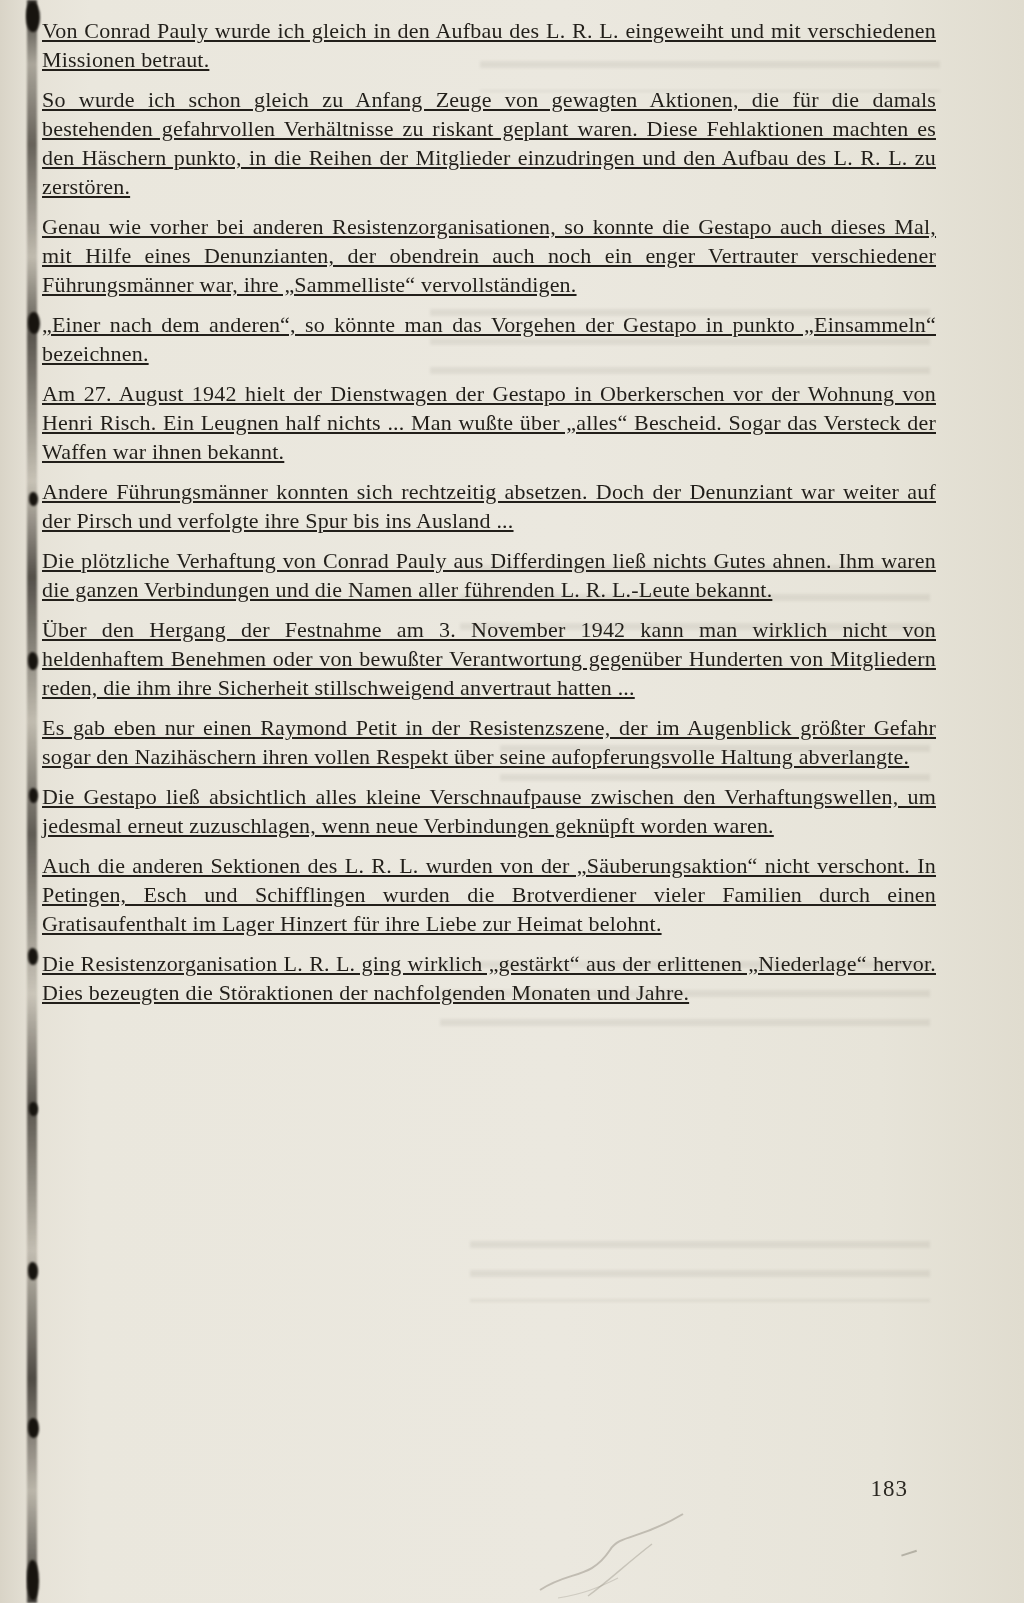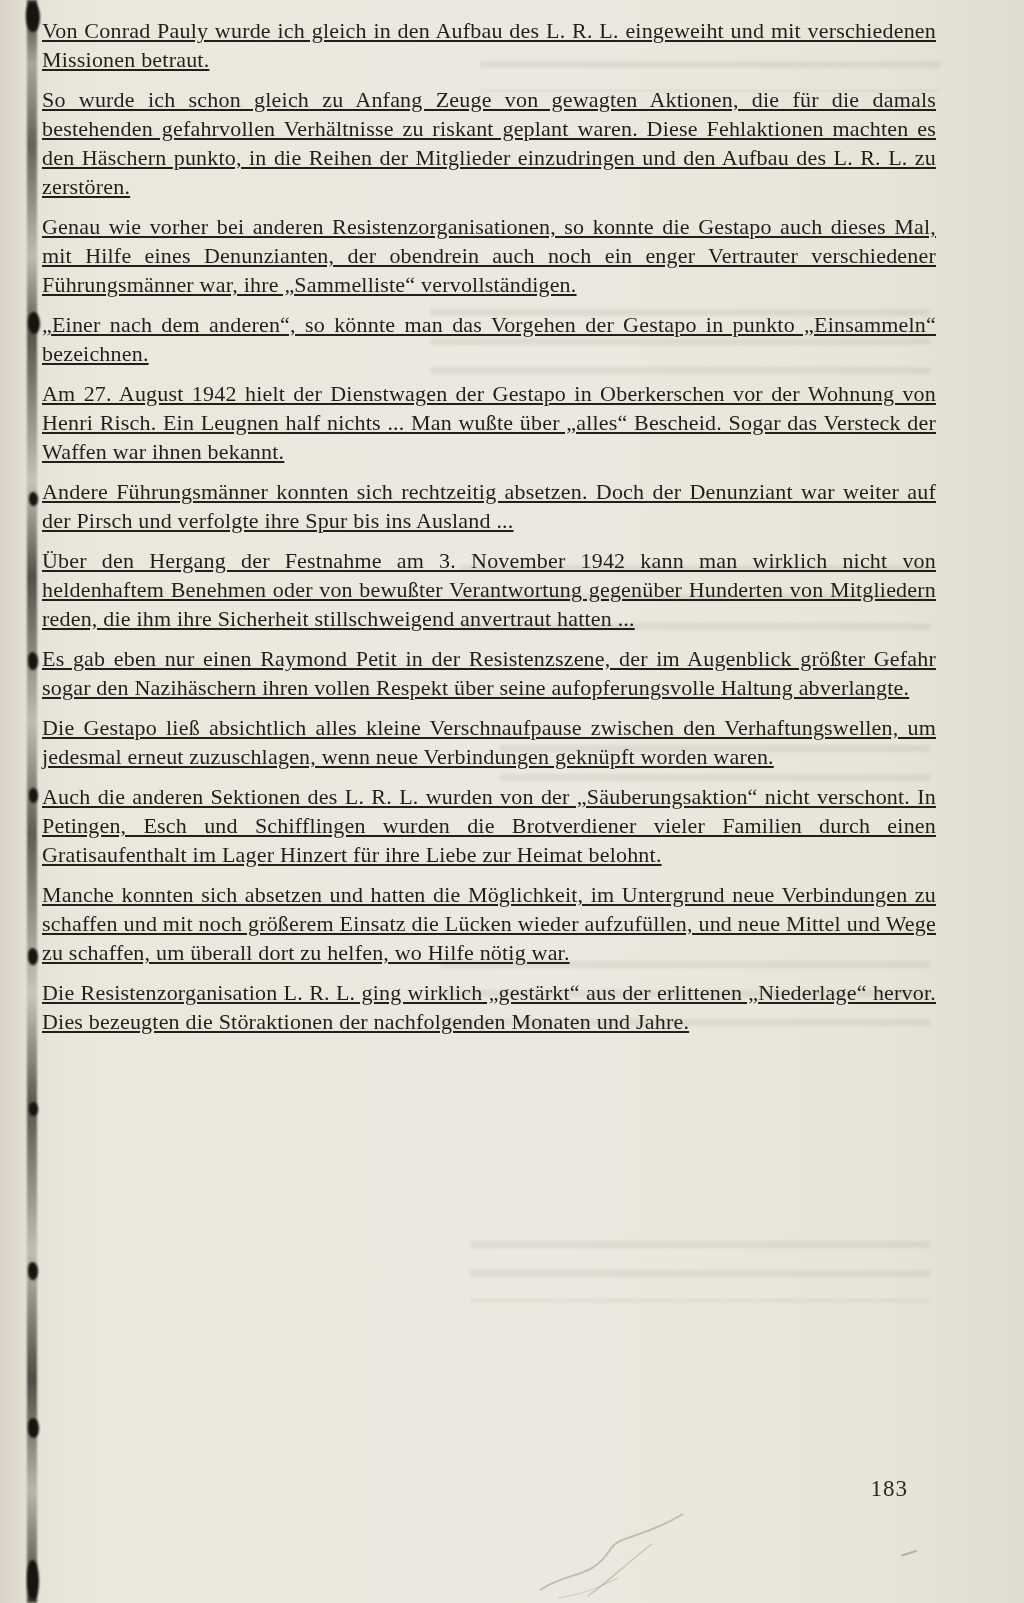--- a/index.html
+++ b/index.html
@@ -136,25 +136,25 @@
   <div class="ghost" style="left:440px; top:952px;  width:490px; height:86px;"></div>
   <div class="ghost" style="left:470px; top:1232px; width:460px; height:70px;"></div>
 
   <div class="content">
     <p>Von Conrad Pauly wurde ich gleich in den Aufbau des L. R. L. eingeweiht und mit verschiedenen Missionen betraut.</p>
     <p>So wurde ich schon gleich zu Anfang Zeuge von gewagten Aktionen, die für die damals bestehenden gefahrvollen Verhältnisse zu riskant geplant waren. Diese Fehlaktionen machten es den Häschern punkto, in die Reihen der Mitglieder einzudringen und den Aufbau des L. R. L. zu zerstören.</p>
     <p>Genau wie vorher bei anderen Resistenzorganisationen, so konnte die Gestapo auch dieses Mal, mit Hilfe eines Denunzianten, der obendrein auch noch ein enger Vertrauter verschiedener Führungsmänner war, ihre „Sammelliste“ vervollständigen.</p>
     <p>„Einer nach dem anderen“, so könnte man das Vorgehen der Gestapo in punkto „Einsammeln“ bezeichnen.</p>
     <p>Am 27. August 1942 hielt der Dienstwagen der Gestapo in Oberkerschen vor der Wohnung von Henri Risch. Ein Leugnen half nichts ... Man wußte über „alles“ Bescheid. Sogar das Versteck der Waffen war ihnen bekannt.</p>
     <p>Andere Führungsmänner konnten sich rechtzeitig absetzen. Doch der Denunziant war weiter auf der Pirsch und verfolgte ihre Spur bis ins Ausland ...</p>
+    <p>Die plötzliche Verhaftung von Conrad Pauly aus Differdingen ließ nichts Gutes ahnen. Ihm waren die ganzen Verbindungen und die Namen aller führenden L. R. L.-Leute bekannt.</p>
     <p>Über den Hergang der Festnahme am 3. November 1942 kann man wirklich nicht von heldenhaftem Benehmen oder von bewußter Verantwortung gegenüber Hunderten von Mitgliedern reden, die ihm ihre Sicherheit stillschweigend anvertraut hatten ...</p>
     <p>Es gab eben nur einen Raymond Petit in der Resistenzszene, der im Augenblick größter Gefahr sogar den Nazihäschern ihren vollen Respekt über seine aufopferungsvolle Haltung abverlangte.</p>
     <p>Die Gestapo ließ absichtlich alles kleine Verschnaufpause zwischen den Verhaftungswellen, um jedesmal erneut zuzuschlagen, wenn neue Verbindungen geknüpft worden waren.</p>
     <p>Auch die anderen Sektionen des L. R. L. wurden von der „Säuberungsaktion“ nicht verschont. In Petingen, Esch und Schifflingen wurden die Brotverdiener vieler Familien durch einen Gratisaufenthalt im Lager Hinzert für ihre Liebe zur Heimat belohnt.</p>
-    <p>Manche konnten sich absetzen und hatten die Möglichkeit, im Untergrund neue Verbindungen zu schaffen und mit noch größerem Einsatz die Lücken wieder aufzufüllen, und neue Mittel und Wege zu schaffen, um überall dort zu helfen, wo Hilfe nötig war.</p>
     <p>Die Resistenzorganisation L. R. L. ging wirklich „gestärkt“ aus der erlittenen „Niederlage“ hervor. Dies bezeugten die Störaktionen der nachfolgenden Monaten und Jahre.</p>
   </div>
 
   <div class="pagenum">183</div>
 
   <svg class="squiggle" width="170" height="95" viewBox="0 0 170 95">
     <path d="M12 82 C 42 62, 62 72, 82 42 C 92 26, 112 32, 155 6" stroke="#8d887c" stroke-width="2" fill="none" opacity="0.45"></path>
     <path d="M60 88 C 82 72, 98 56, 124 36" stroke="#948f83" stroke-width="1.5" fill="none" opacity="0.4"></path>
     <path d="M30 90 C 55 86, 70 80, 90 70" stroke="#9a958a" stroke-width="1.2" fill="none" opacity="0.35"></path>
   </svg>

